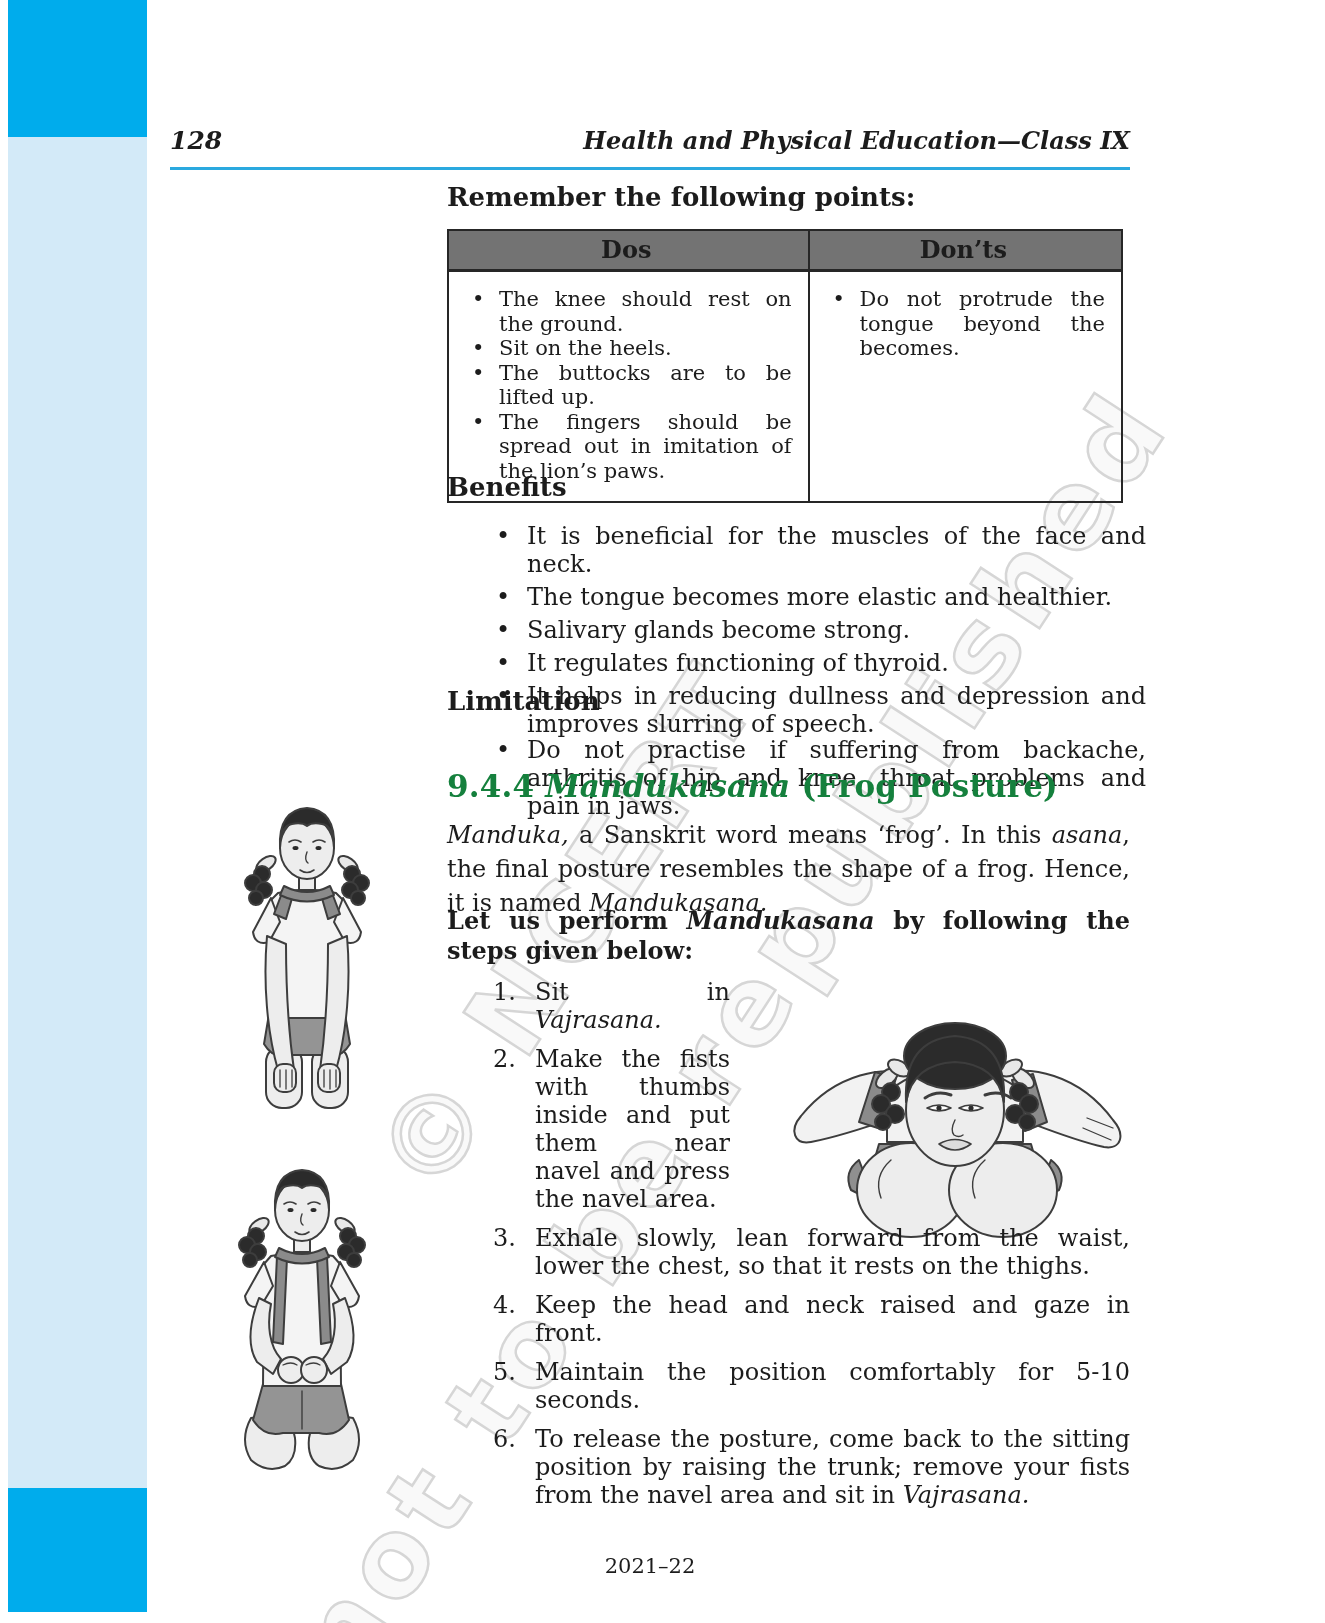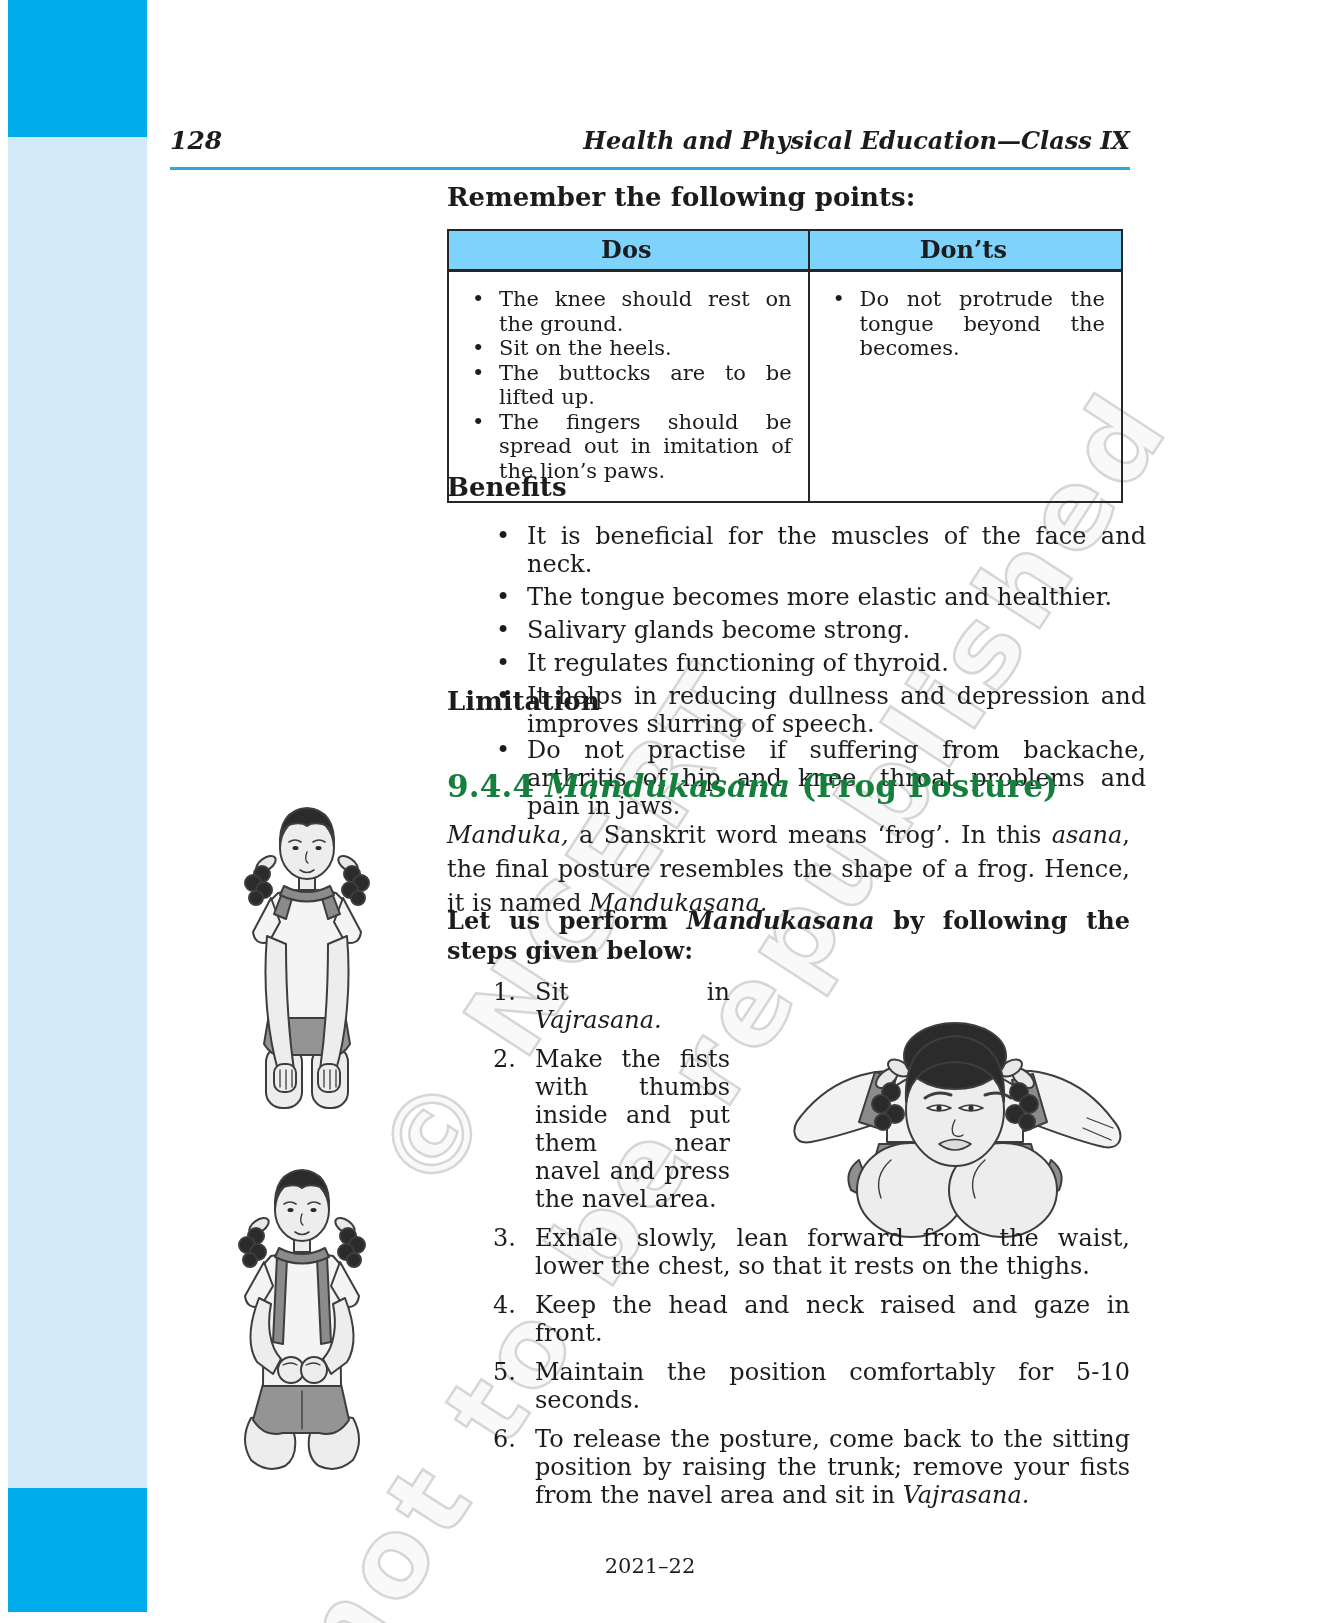--- a/index.html
+++ b/index.html
@@ -34,21 +34,21 @@
   .running-title{position:absolute;right:195px;top:126px;font-size:24px;font-weight:bold;font-style:italic;text-align:right;}
   .head-rule{position:absolute;left:170px;top:167px;width:960px;height:3px;background:#2aa9df;}
 
   .col{position:absolute;left:447px;width:683px;}
 
   .remember-heading{top:182px;font-size:26px;font-weight:bold;}
 
   
   table.dd{position:absolute;left:447px;top:229px;width:676px;border-collapse:collapse;table-layout:fixed;}
   table.dd th{
-    background:#7dd3fc;border:2.5px solid #262626;border-bottom:3px solid #262626;
+    background:#737373;border:2.5px solid #262626;border-bottom:3px solid #262626;
     font-size:24px;font-weight:bold;padding:4px 4px 5px 0;text-align:center;
   }
   table.dd td{border:2.5px solid #262626;vertical-align:top;padding:7px 8px 10px 6px;}
   .cell-list{list-style:none;margin:8px;padding:0;}
   .cell-list li{position:relative;padding-left:36px;font-size:21px;line-height:24.5px;text-align:justify;}
   .cell-list li::before{content:"•";position:absolute;left:9px;top:0;}
 
   .sub-heading{font-size:26px;font-weight:bold;}
   .benefits-heading{top:472px;}
   .benefits-list{top:506px;}

